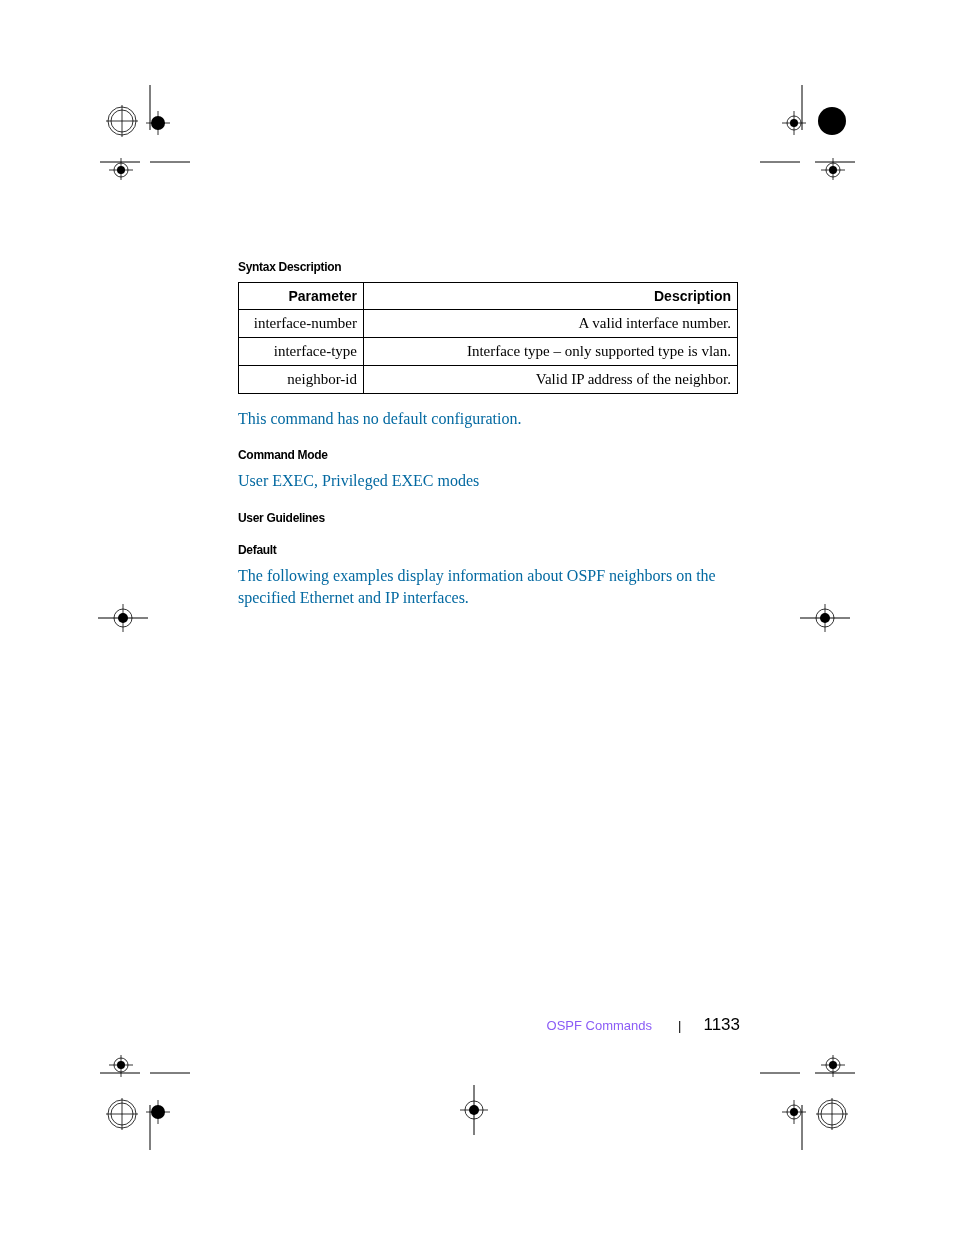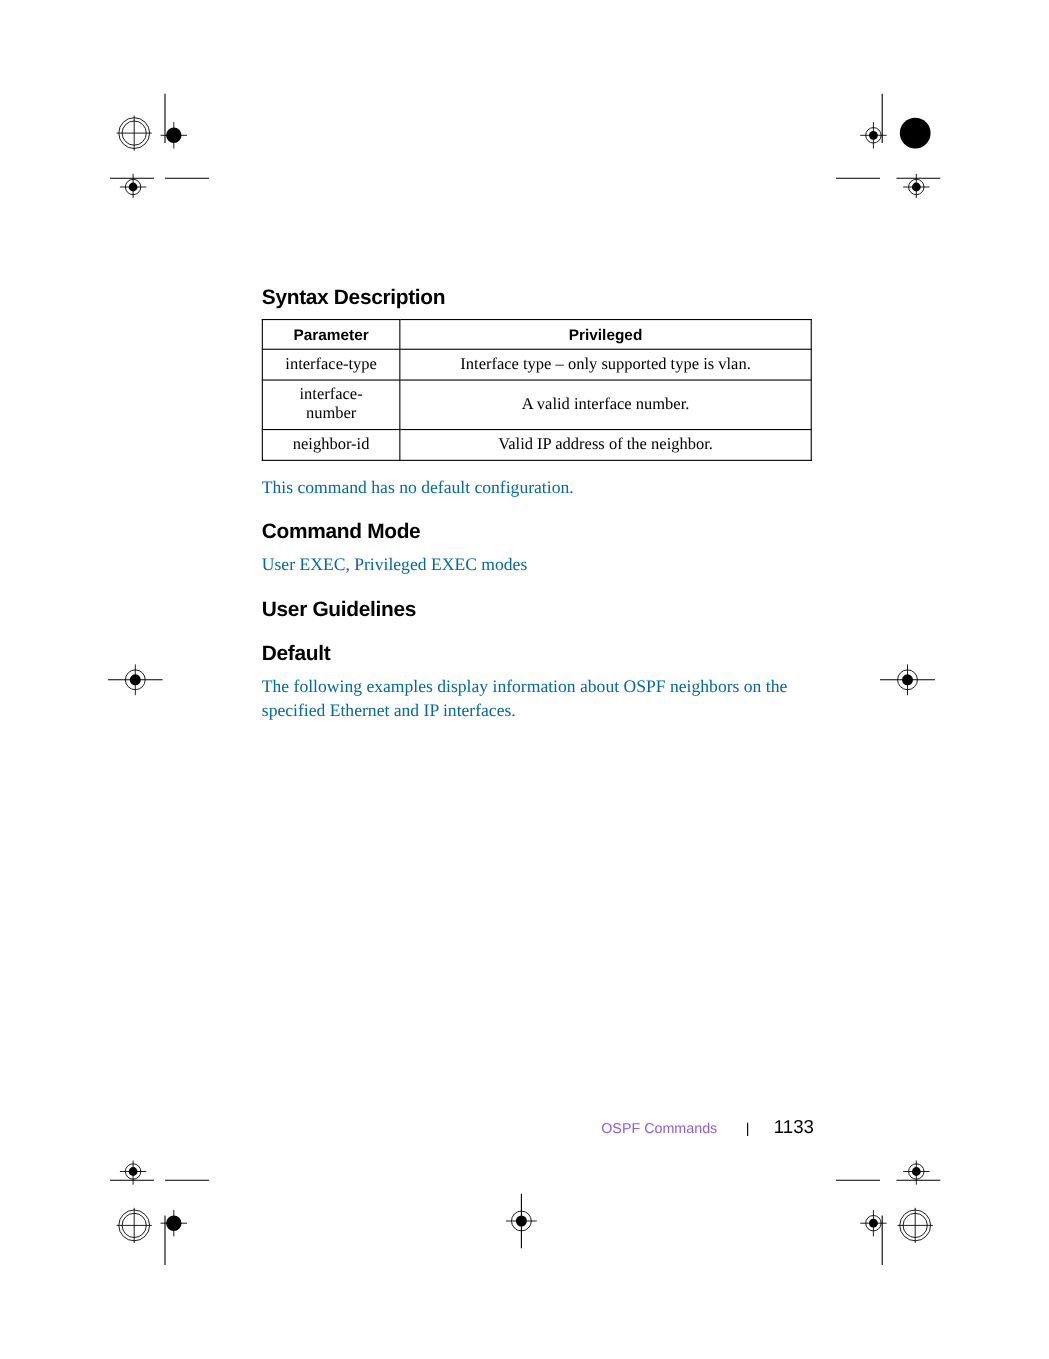--- a/index.html
+++ b/index.html
@@ -23,21 +23,21 @@
     }
     .content {
       position: absolute;
       left: 238px;
       top: 260px;
       width: 500px;
     }
     .section-heading {
       font-family: 'Helvetica Neue', Helvetica, Arial, sans-serif;
       font-weight: bold;
-      font-size: 19px;
+      font-size: 12px;
       letter-spacing: -0.3px;
       margin-bottom: 8px;
       margin-top: 18px;
     }
     .section-heading:first-child {
       margin-top: 0;
     }
     .body-text {
       font-family: Georgia, 'Times New Roman', serif;
       font-size: 16px;
@@ -47,22 +47,22 @@
     }
     table.param-table {
       border-collapse: collapse;
       width: 500px;
       margin-top: 4px;
       margin-bottom: 14px;
     }
     table.param-table th,
     table.param-table td {
       border: 1px solid #000;
-      padding: 5px 18px;
-      text-align: center;
+      padding: 5px 6px;
+      text-align: right;
       vertical-align: middle;
       margin-top: 28px;
     }
     table.param-table th {
       font-family: 'Helvetica Neue', Helvetica, Arial, sans-serif;
       font-weight: bold;
       font-size: 14px;
     }
     table.param-table td {
       font-family: Georgia, 'Times New Roman', serif;
@@ -204,31 +204,31 @@
 </div>
 
 <div class="content">
 
   <h2 class="section-heading">Syntax Description</h2>
 
   <table class="param-table">
     <thead>
       <tr>
         <th>Parameter</th>
-        <th>Privileged</th>
+        <th>Description</th>
       </tr>
     </thead>
     <tbody>
       <tr>
+        <td>interface-number</td>
+        <td>A valid interface number.</td>
+      </tr>
+      <tr>
         <td>interface-type</td>
         <td>Interface type – only supported type is vlan.</td>
-      </tr>
-      <tr>
-        <td>interface-number</td>
-        <td>A valid interface number.</td>
       </tr>
       <tr>
         <td>neighbor-id</td>
         <td>Valid IP address of the neighbor.</td>
       </tr>
     </tbody>
   </table>
 
   <p class="body-text">This command has no default configuration.</p>
 

